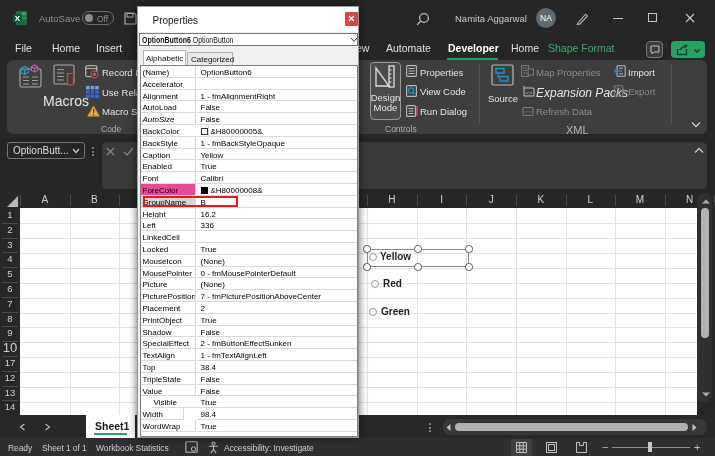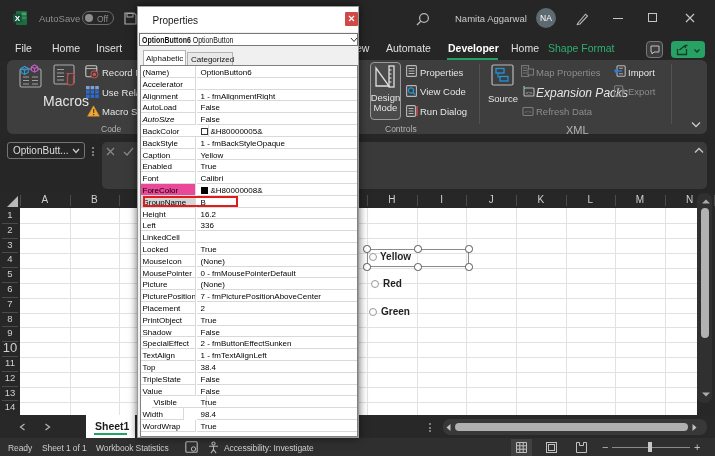--- a/index.html
+++ b/index.html
@@ -315,21 +315,21 @@
       <div class="abs" style="left:0;top:282px;width:20px;height:14.8px;line-height:14.8px;text-align:center;font-size:9.5px;color:#d0d0d0;">6</div>
       <div class="abs" style="left:2px;top:282px;width:16px;height:1px;background:#4a4a4a;"></div>
       <div class="abs" style="left:0;top:296.8px;width:20px;height:14.8px;line-height:14.8px;text-align:center;font-size:9.5px;color:#d0d0d0;">7</div>
       <div class="abs" style="left:2px;top:297px;width:16px;height:1px;background:#4a4a4a;"></div>
       <div class="abs" style="left:0;top:311.6px;width:20px;height:14.8px;line-height:14.8px;text-align:center;font-size:9.5px;color:#d0d0d0;">8</div>
       <div class="abs" style="left:2px;top:312px;width:16px;height:1px;background:#4a4a4a;"></div>
       <div class="abs" style="left:0;top:326.4px;width:20px;height:14.8px;line-height:14.8px;text-align:center;font-size:9.5px;color:#d0d0d0;">9</div>
       <div class="abs" style="left:2px;top:326px;width:16px;height:1px;background:#4a4a4a;"></div>
       <div class="abs" style="left:0;top:341.20000000000005px;width:20px;height:14.8px;line-height:14.8px;text-align:center;font-size:13px;color:#d0d0d0;">10</div>
       <div class="abs" style="left:2px;top:341px;width:16px;height:1px;background:#4a4a4a;"></div>
-      <div class="abs" style="left:0;top:356px;width:20px;height:14.8px;line-height:14.8px;text-align:center;font-size:9.5px;color:#d0d0d0;">11</div>
+      <div class="abs" style="left:0;top:356px;width:20px;height:14.8px;line-height:14.8px;text-align:center;font-size:9.5px;color:#d0d0d0;">17</div>
       <div class="abs" style="left:2px;top:356px;width:16px;height:1px;background:#4a4a4a;"></div>
       <div class="abs" style="left:0;top:370.8px;width:20px;height:14.8px;line-height:14.8px;text-align:center;font-size:9.5px;color:#d0d0d0;">12</div>
       <div class="abs" style="left:2px;top:371px;width:16px;height:1px;background:#4a4a4a;"></div>
       <div class="abs" style="left:0;top:385.6px;width:20px;height:14.8px;line-height:14.8px;text-align:center;font-size:9.5px;color:#d0d0d0;">13</div>
       <div class="abs" style="left:2px;top:386px;width:16px;height:1px;background:#4a4a4a;"></div>
       <div class="abs" style="left:0;top:400.4px;width:20px;height:14.8px;line-height:14.8px;text-align:center;font-size:9.5px;color:#d0d0d0;">14</div>
       <div class="abs" style="left:2px;top:400px;width:16px;height:1px;background:#4a4a4a;"></div>
     </div>
 
   <div id="controls">

